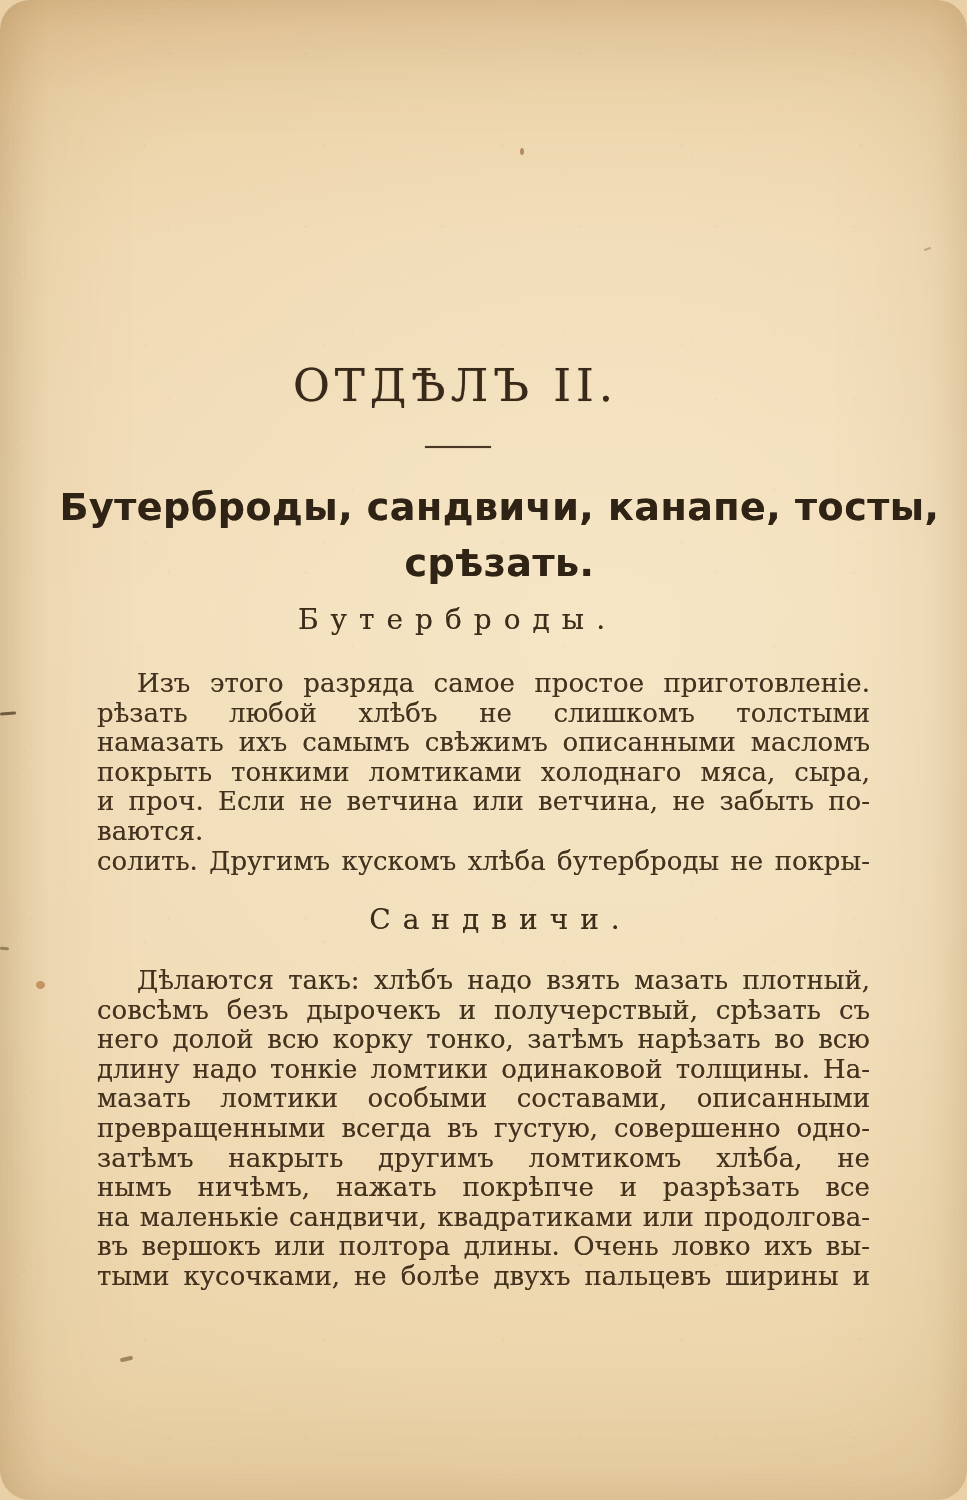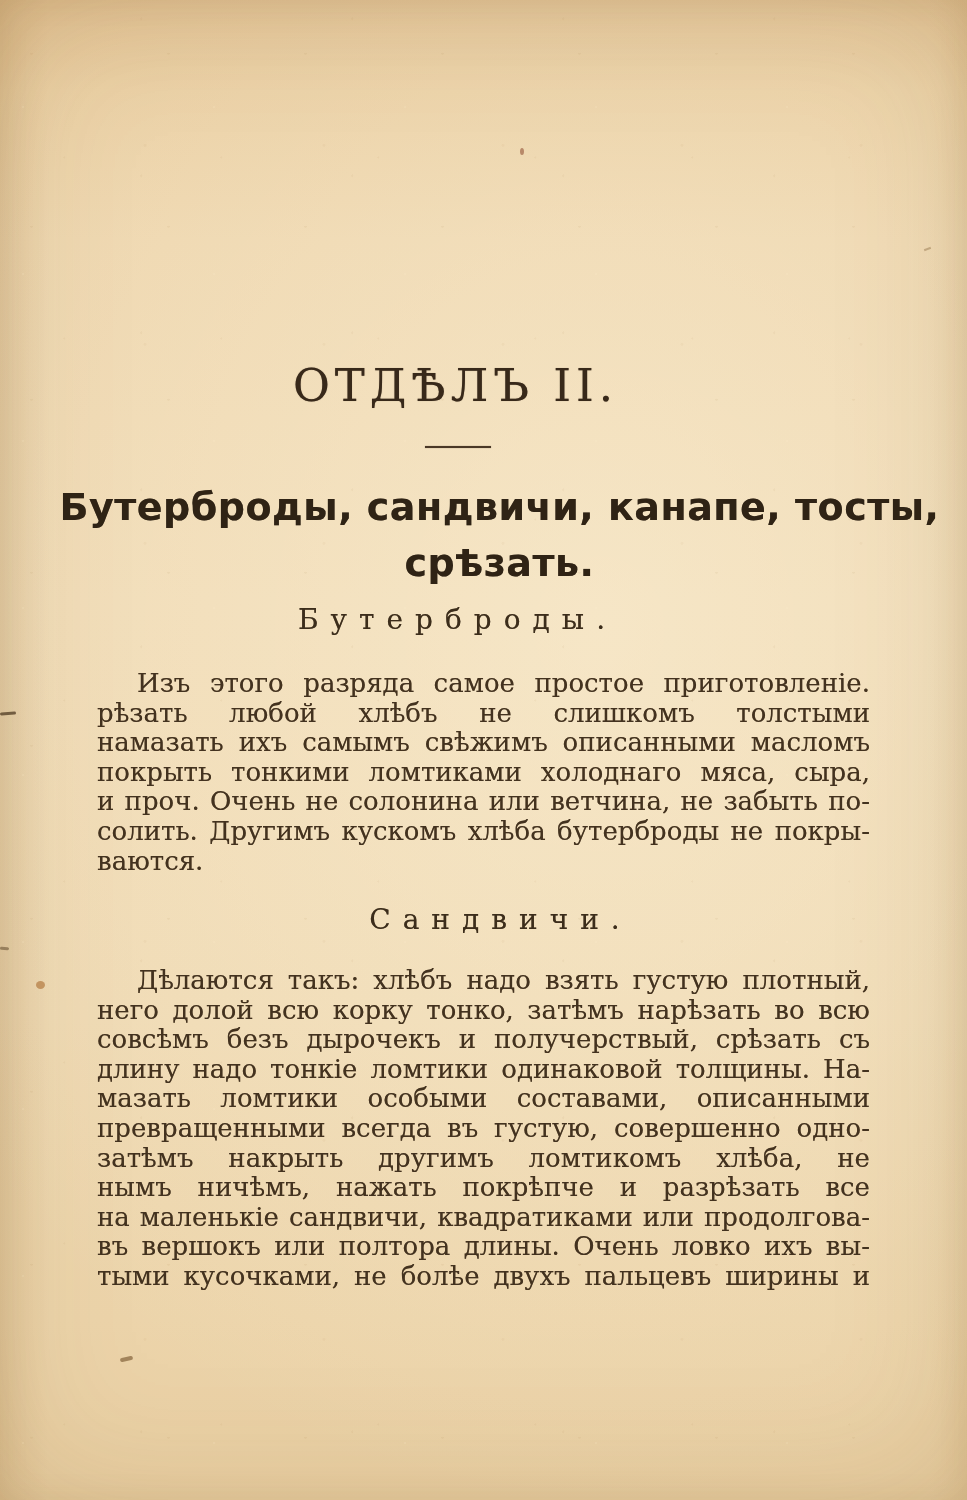--- a/index.html
+++ b/index.html
@@ -9,20 +9,21 @@
     background:#e9d0a6;
     overflow:hidden;
   }
   .page{
     position:relative;width:967px;height:1500px;overflow:hidden;
     background:
       linear-gradient(90deg, rgba(140,95,40,.10) 0%, rgba(140,95,40,0) 5%, rgba(140,95,40,0) 96%, rgba(160,115,55,.06) 100%),
       radial-gradient(130% 95% at 62% 42%, rgba(255,248,226,.40) 0%, rgba(255,248,226,0) 62%),
       linear-gradient(180deg, #e2c294 0%, #eacfa3 6%, #eed6ae 16%, #f0dab4 40%, #efd9b2 68%, #ecd4aa 88%, #e9cfa3 100%);
     box-shadow: inset 0 0 140px rgba(125,85,30,.16), inset 0 0 30px rgba(125,85,30,.10);
+    border-radius: 30px;
   }
   .grain{
     position:absolute;inset:0;pointer-events:none;opacity:.55;
     background-image:
       radial-gradient(3px 2px at 23% 31%, rgba(150,105,50,.12) 0 40%, transparent 60%),
       radial-gradient(2px 3px at 67% 12%, rgba(150,105,50,.10) 0 40%, transparent 60%),
       radial-gradient(3px 3px at 81% 73%, rgba(150,105,50,.09) 0 40%, transparent 60%),
       radial-gradient(2px 2px at 41% 87%, rgba(150,105,50,.11) 0 40%, transparent 60%),
       radial-gradient(2px 2px at 12% 64%, rgba(255,240,210,.25) 0 40%, transparent 60%);
     background-size:137px 173px, 211px 157px, 179px 199px, 157px 181px, 191px 167px;
@@ -91,31 +92,31 @@
     <div>срѣзать.</div>
   </div>
 
   <div class="subheading s1">Бутерброды.</div>
 
   <div class="para p1 ink">
     <div class="pline indent">Изъ этого разряда самое простое приготовленіе. На-</div>
     <div class="pline">рѣзать любой хлѣбъ не слишкомъ толстыми ломтиками,</div>
     <div class="pline">намазать ихъ самымъ свѣжимъ описанными масломъ и</div>
     <div class="pline">покрыть тонкими ломтиками холоднаго мяса, сыра, икры</div>
-    <div class="pline">и проч. Очень не солонина или ветчина, не забыть по-</div>
+    <div class="pline">и проч. Если не ветчина или ветчина, не забыть по-</div>
+    <div class="pline para-end">ваются.</div>
     <div class="pline">солить. Другимъ кускомъ хлѣба бутерброды не покры-</div>
-    <div class="pline para-end">ваются.</div>
   </div>
 
   <div class="subheading s2">Сандвичи.</div>
 
   <div class="para p2 ink">
-    <div class="pline indent">Дѣлаются такъ: хлѣбъ надо взять густую плотный,</div>
+    <div class="pline indent">Дѣлаются такъ: хлѣбъ надо взять мазать плотный,</div>
+    <div class="pline">совсѣмъ безъ дырочекъ и получерствый, срѣзать съ</div>
     <div class="pline">него долой всю корку тонко, затѣмъ нарѣзать во всю</div>
-    <div class="pline">совсѣмъ безъ дырочекъ и получерствый, срѣзать съ</div>
     <div class="pline">длину надо тонкіе ломтики одинаковой толщины. На-</div>
     <div class="pline">мазать ломтики особыми составами, описанными далѣе,</div>
     <div class="pline">превращенными всегда въ густую, совершенно одно-</div>
     <div class="pline">затѣмъ накрыть другимъ ломтикомъ хлѣба, не намазан-</div>
     <div class="pline">нымъ ничѣмъ, нажать покрѣпче и разрѣзать все вмѣстѣ</div>
     <div class="pline">на маленькіе сандвичи, квадратиками или продолгова-</div>
     <div class="pline">въ вершокъ или полтора длины. Очень ловко ихъ вы-</div>
     <div class="pline">тыми кусочками, не болѣе двухъ пальцевъ ширины и</div>
   </div>
 </div>

